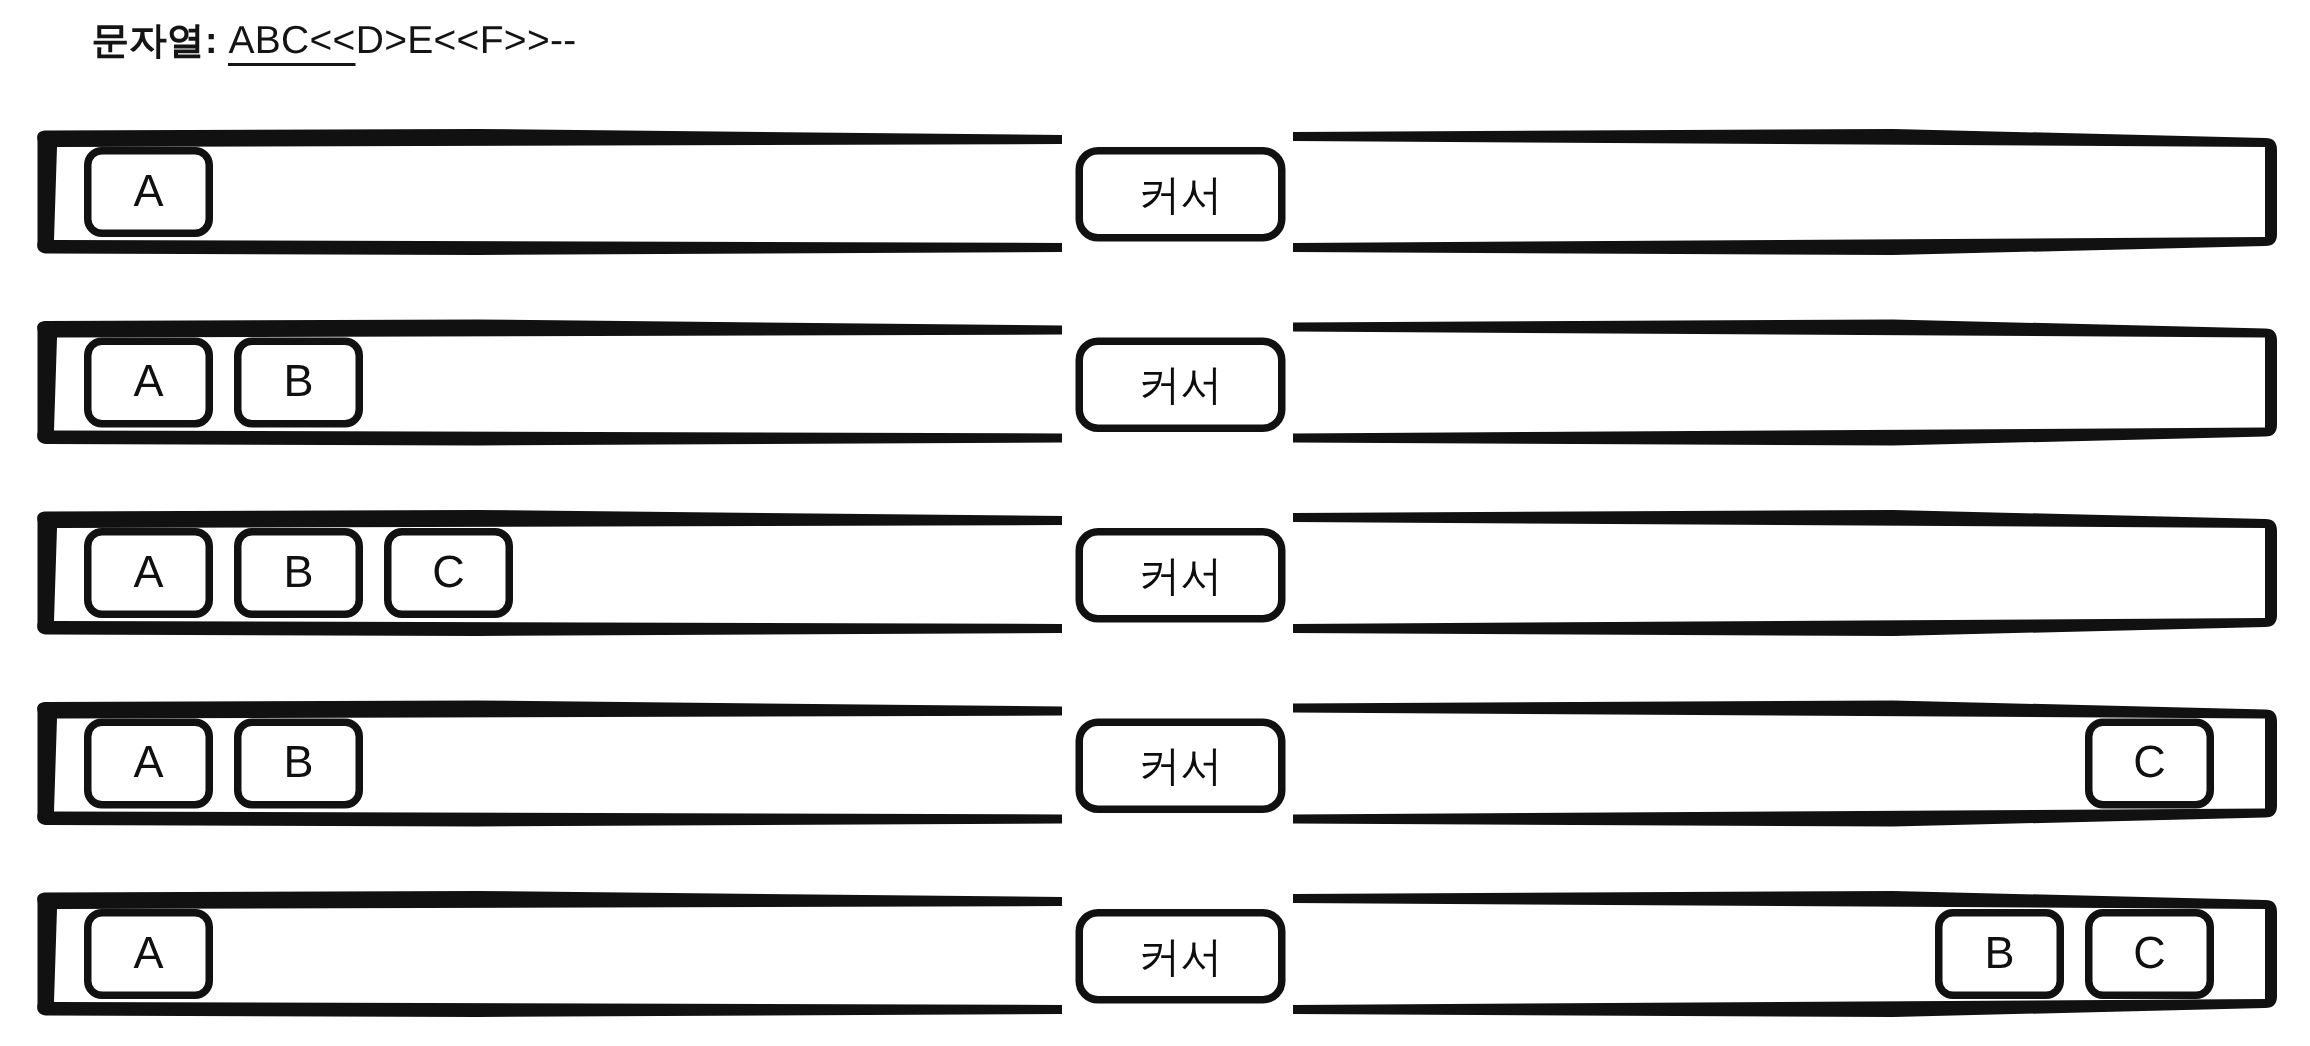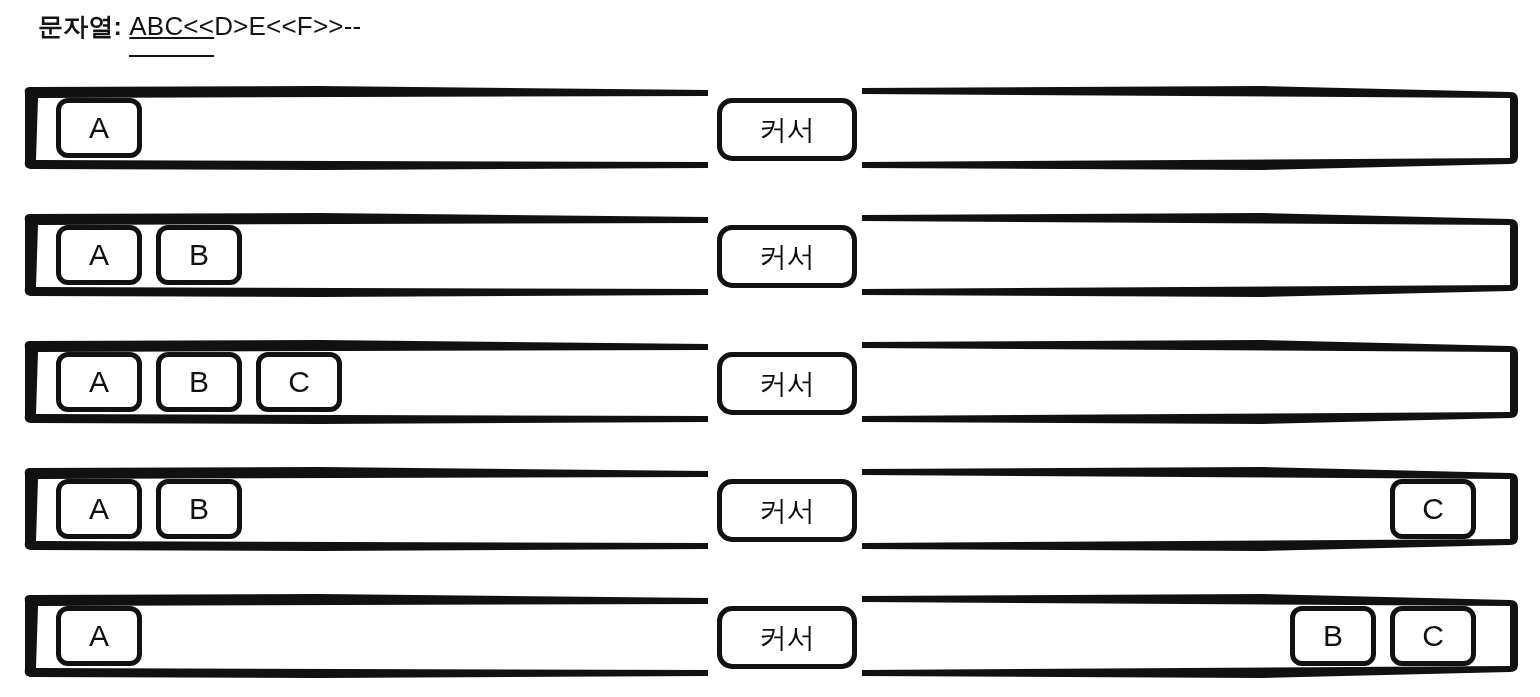--- a/index.html
+++ b/index.html
@@ -19,26 +19,25 @@
   #header {
     position: absolute;
     left: 38px;
     top: 10px;
     font-size: 25px;
     font-weight: 700;
     color: #141414;
     letter-spacing: 0.2px;
     white-space: nowrap;
   }
-  #header .hdr-label { font-weight: 700; }
+  #header .hdr-label { font-weight: 700; margin-left: 23px; }
   #header .hdr-string { font-weight: 400; font-size: 26px; }
   #header .hdr-underlined {
     border-bottom: 2.5px solid #141414;
-    padding-bottom: 14px;
-    text-decoration: underline;
+    padding-bottom: 1px;
   }
 
   
   .row {
     position: absolute;
     left: 0;
     width: 1540px;
     height: 100px;
   }
   .row-1 { top: 82px; }

